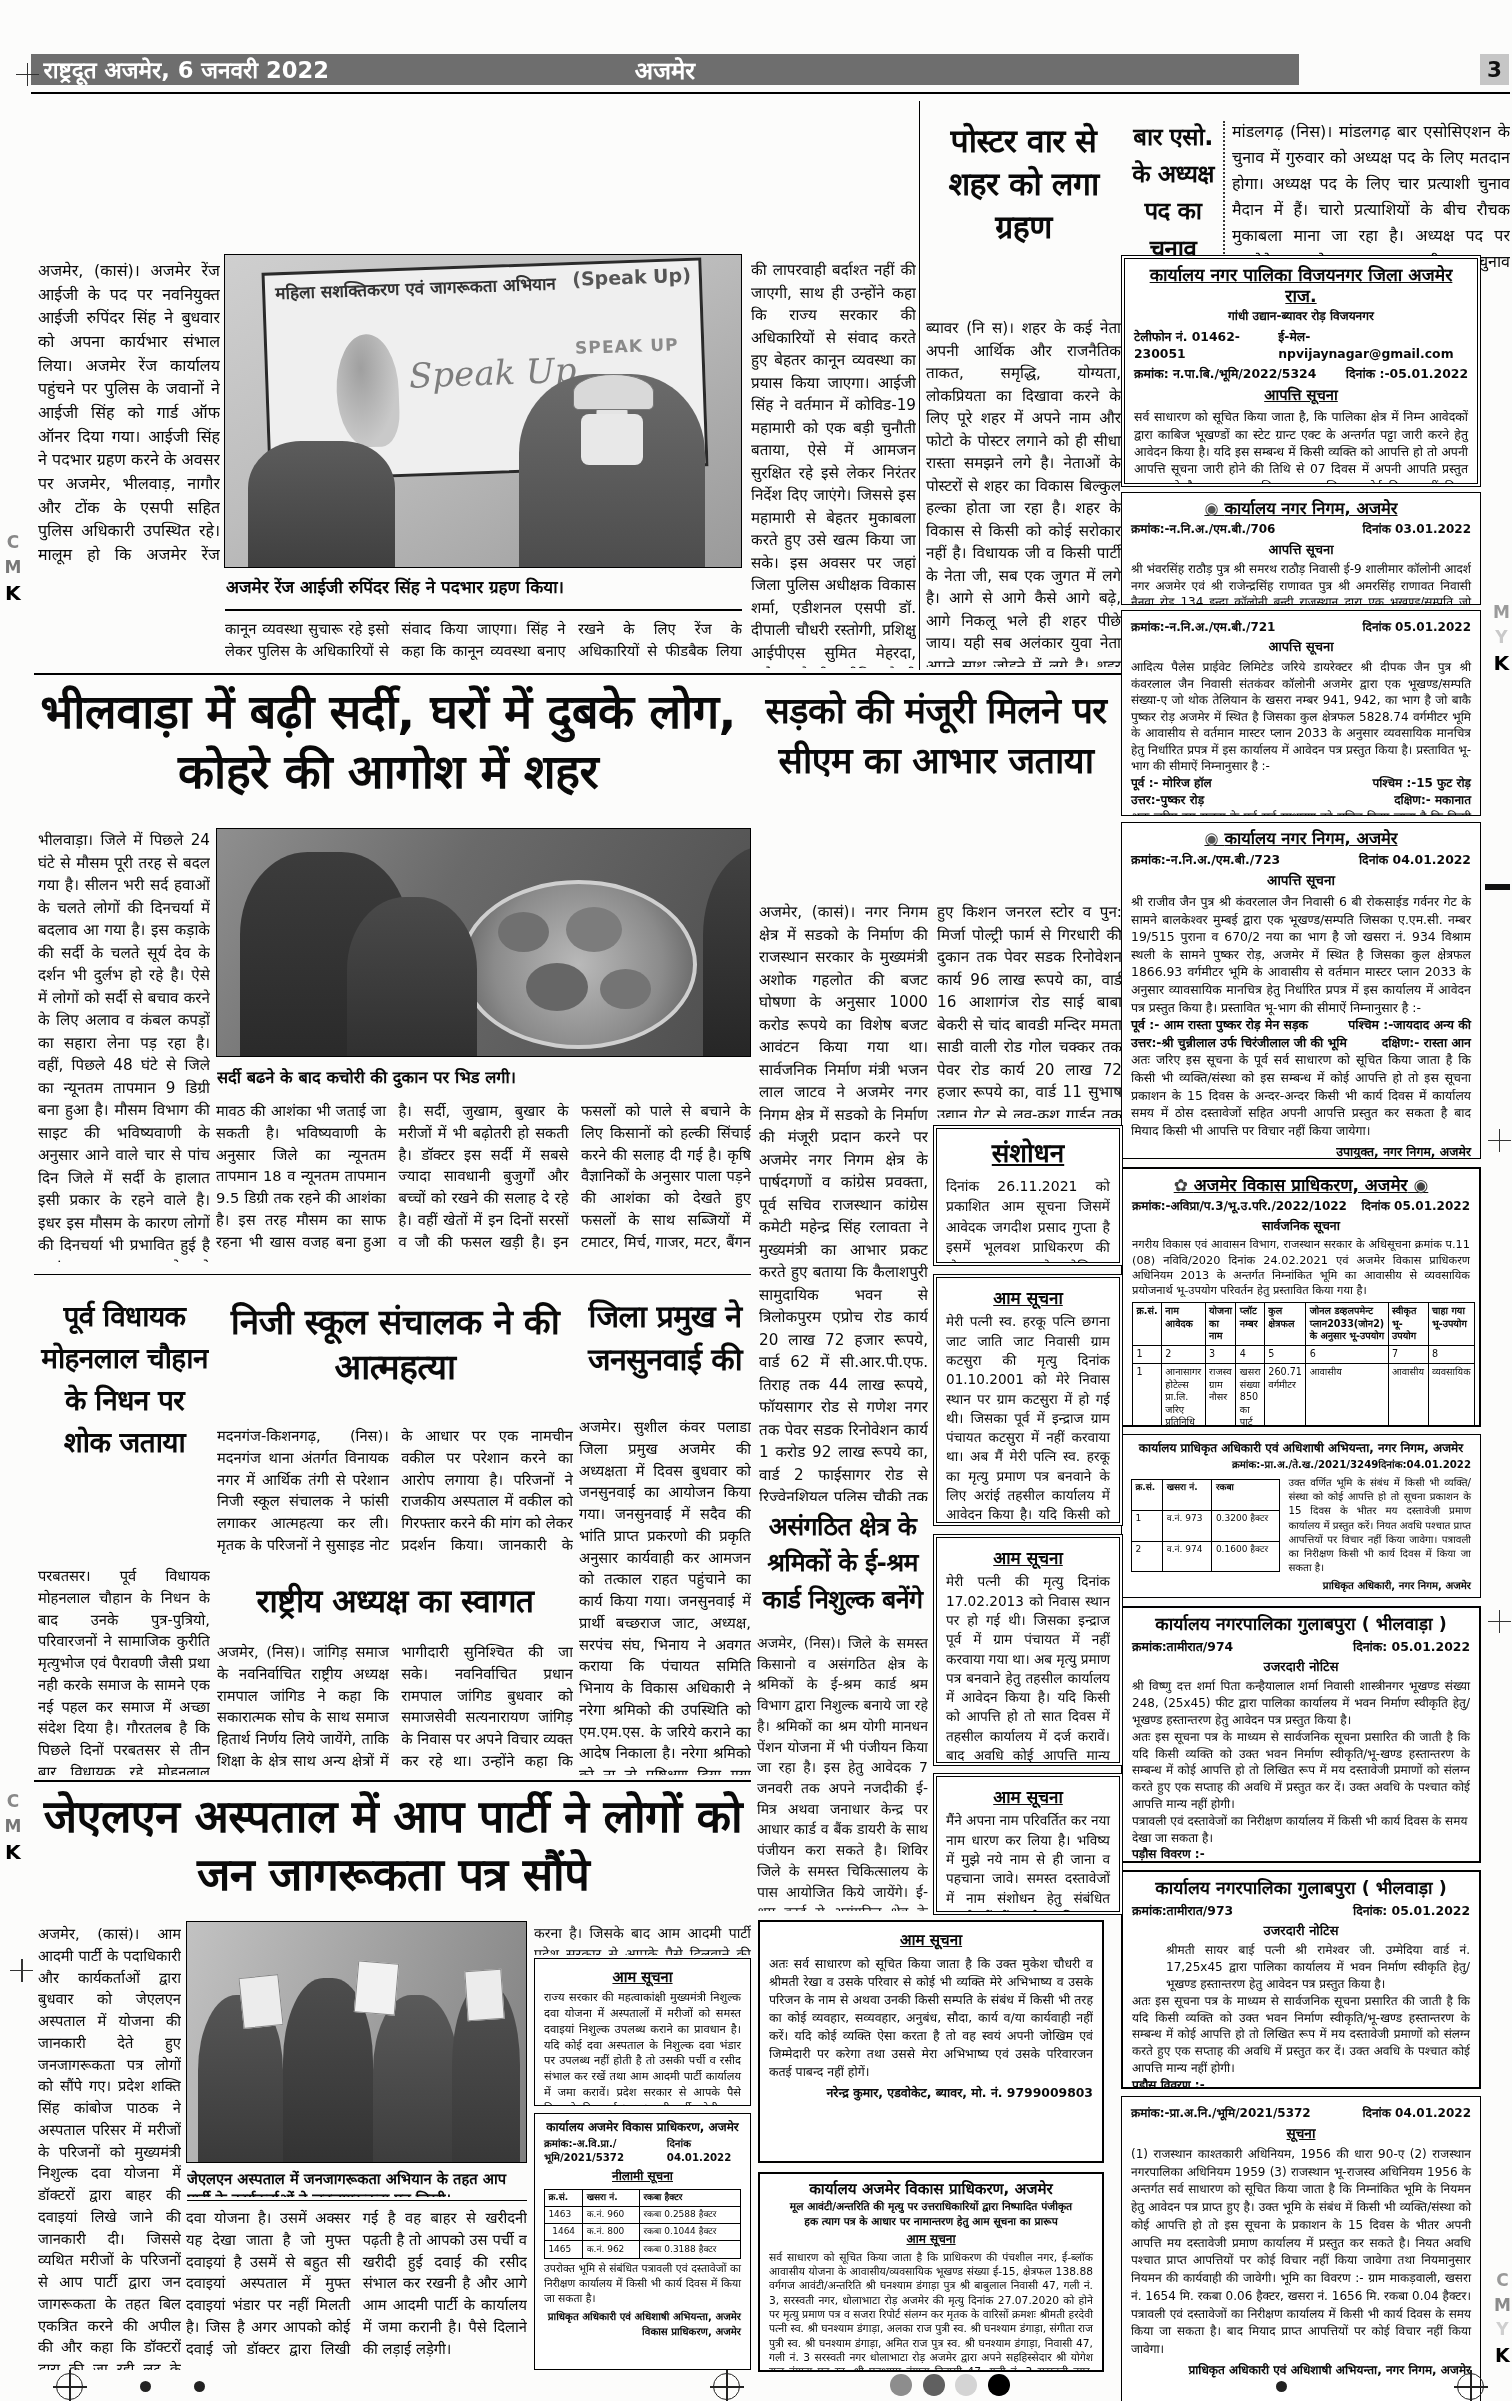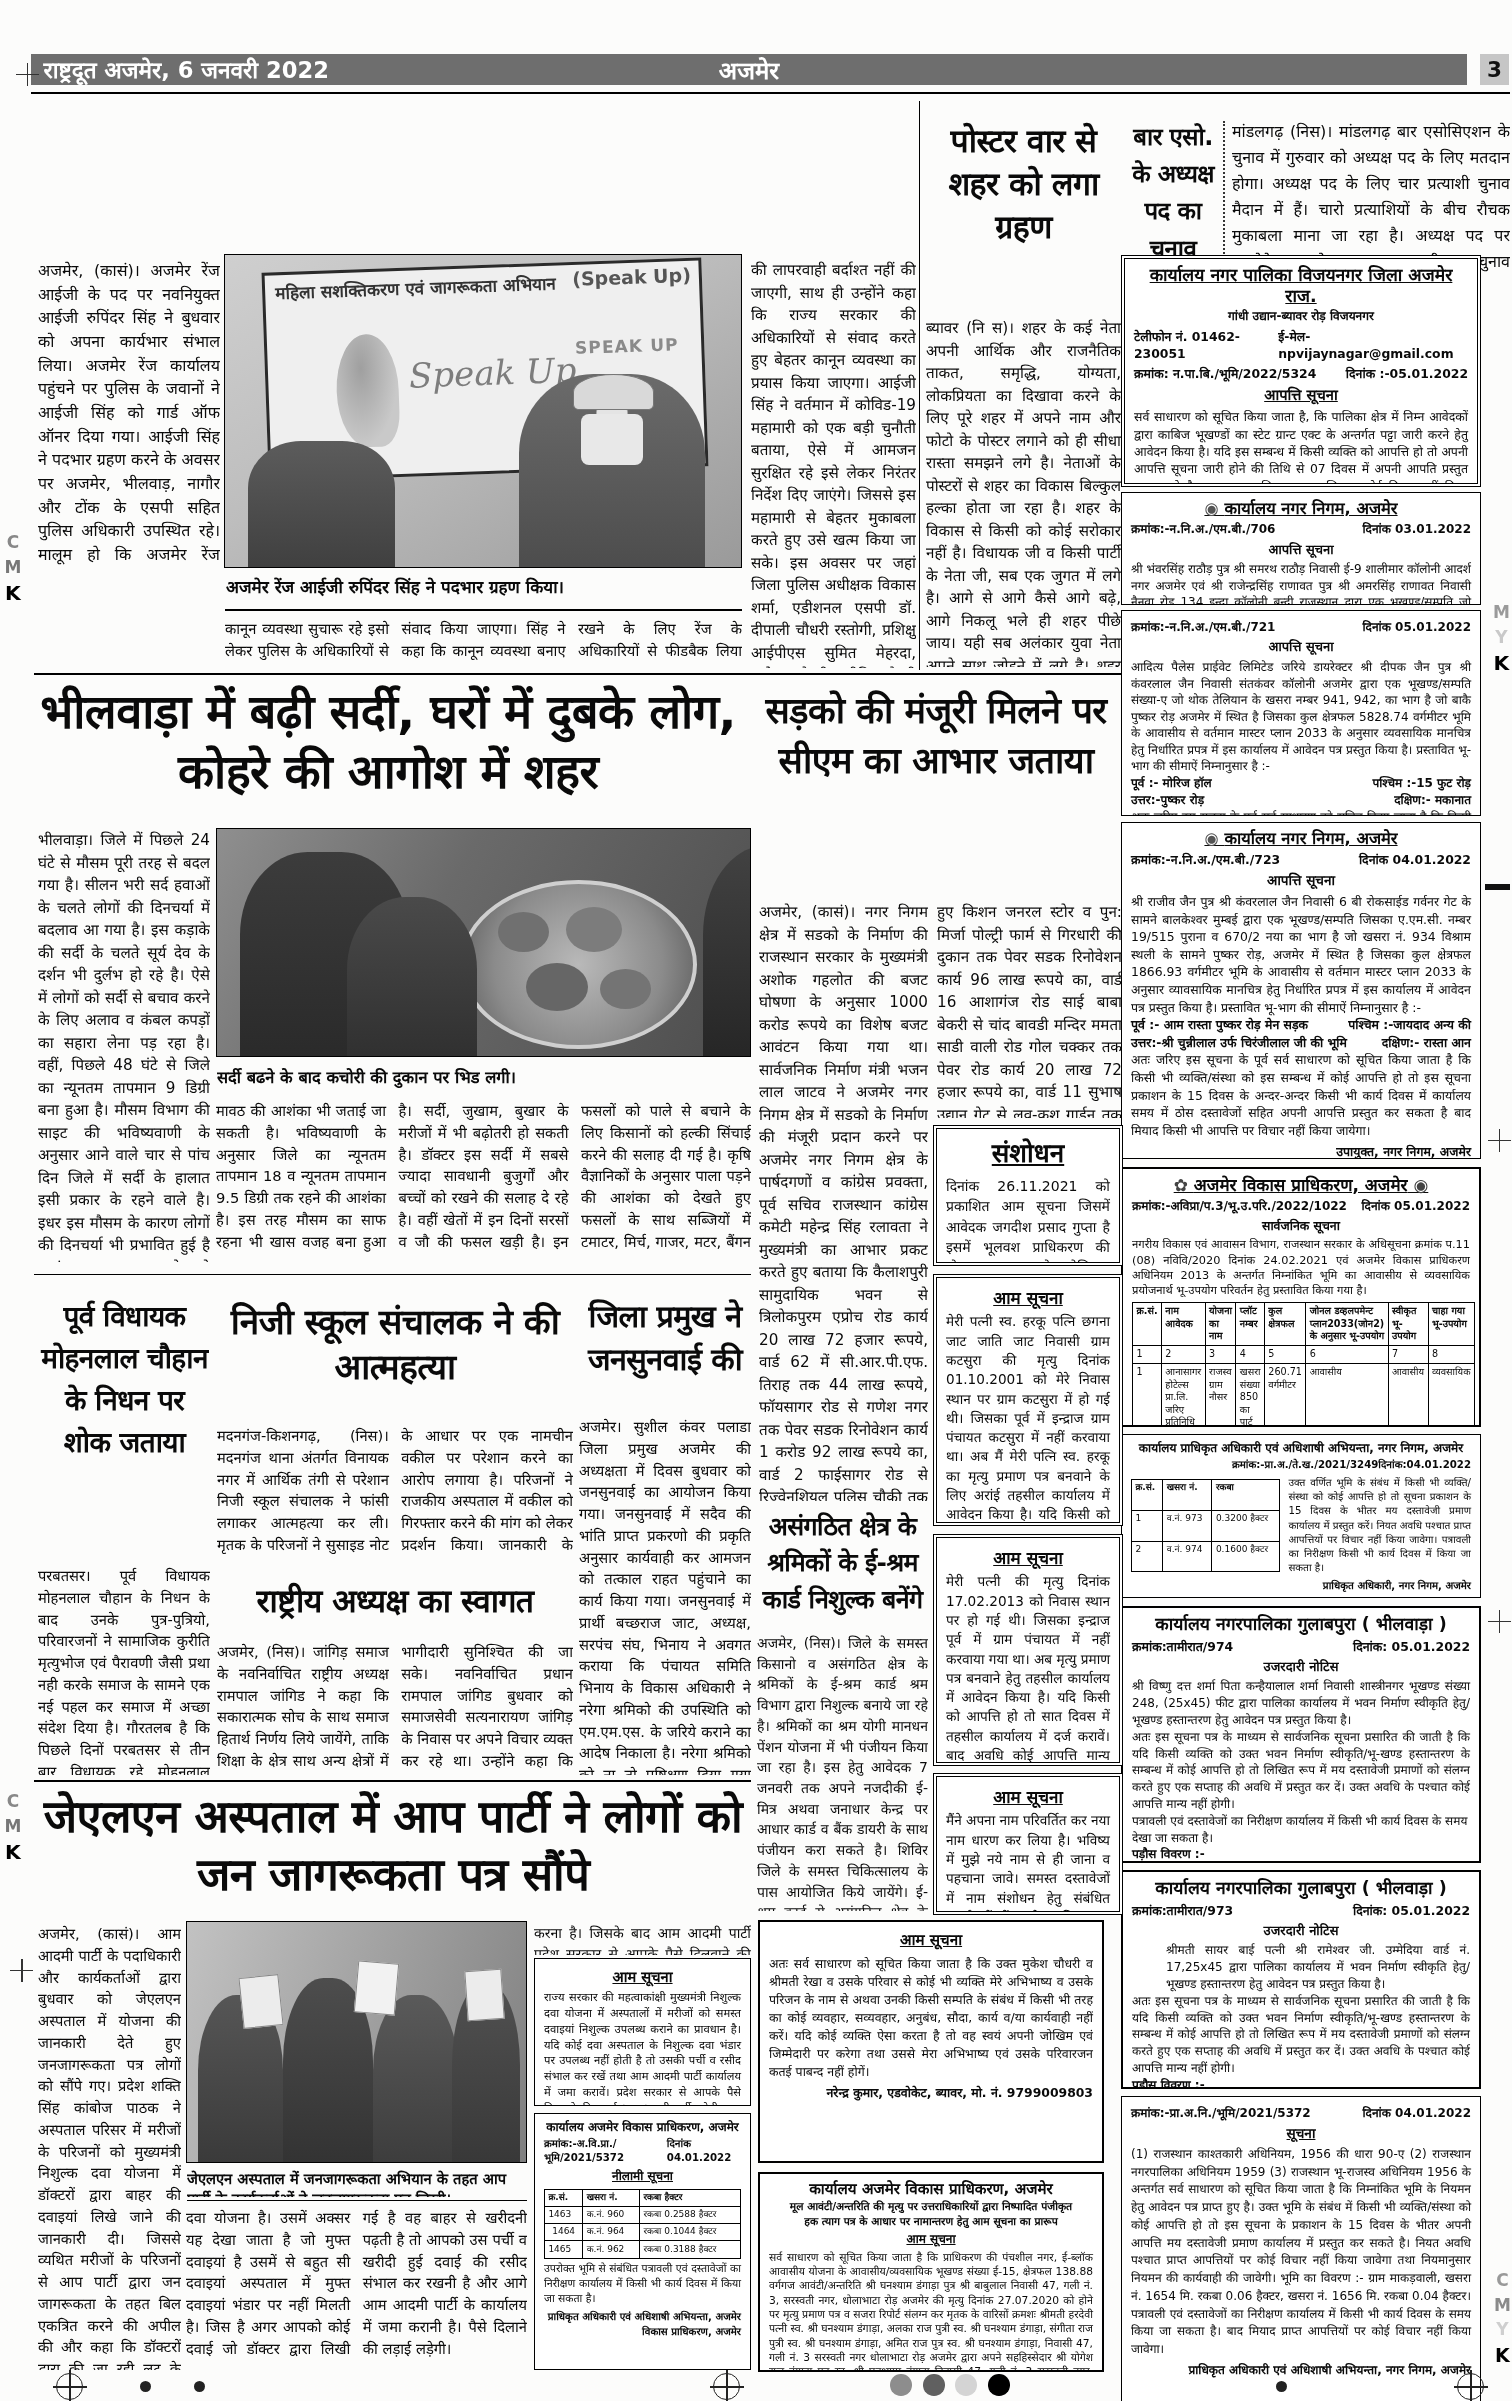--- a/index.html
+++ b/index.html
@@ -37,21 +37,21 @@
   .plus:before,.plus:after{content:"";position:absolute;background:#333;}
   .plus:before{left:10.7px;top:0;width:1.7px;height:22.6px;}
   .plus:after{top:10.7px;left:0;height:1.7px;width:22.6px;}
   .cmyk{position:absolute;font:bold 17px "DejaVu Sans",sans-serif;line-height:1.45;text-align:center;}
 </style>
 </head>
 <body>
 
 <div class="page">
 
-  <div class="abs mast" style="left:31px;top:54px;width:1436px;height:30.5px;padding:0 12.4px;">
+  <div class="abs mast" style="left:31px;top:54px;width:1268px;height:30.5px;padding:0 12.4px;">
     <span style="font-size:22.6px;font-weight:bold;">राष्ट्रदूत अजमेर, 6 जनवरी 2022</span>
     <span style="position:absolute;left:50%;transform:translateX(-50%);font-size:24px;font-weight:bold;">अजमेर</span>
   </div>
   <div class="abs" style="left:1480px;top:54px;width:29px;height:30.5px;background:#c6c6c6;display:flex;align-items:center;justify-content:center;font-size:21.5px;font-weight:bold;color:#111;">3</div>
   <div class="abs rule" style="left:31px;top:92px;width:1479px;height:1.7px;"></div>
 
 
   <div class="abs body-txt just" style="left:38px;top:259px;width:182px;height:309px;font-size:16px;">अजमेर, (कासं)। अजमेर रेंज आईजी के पद पर नवनियुक्त आईजी रुपिंदर सिंह ने बुधवार को अपना कार्यभार संभाल लिया। अजमेर रेंज कार्यालय पहुंचने पर पुलिस के जवानों ने आईजी सिंह को गार्ड ऑफ ऑनर दिया गया। आईजी सिंह ने पदभार ग्रहण करने के अवसर पर अजमेर, भीलवाड़, नागौर और टोंक के एसपी सहित पुलिस अधिकारी उपस्थित रहे। मालूम हो कि अजमेर रेंज आईजी के पद पर नियुक्त एक सेवानिक को पदोन्नति देते हुए एहदवी माना गया था। अजमेर रेंज शाखों के पद पर नवनियुक्त आईजी रुपिन्दर सिंह ने कार्यभार संभालने के बाद मीडिया से बातचीत करते हुए कहा कि उनकी पहली प्राथमिकता कोविड-19 महामारी के प्रति लोगों को जागरूक करना तथा कानून व्यवस्था सुचारू रखना रहेगी।</div>
 
   <div class="abs photo" style="left:224px;top:254px;width:518px;height:314px;background:linear-gradient(150deg,#cfcfcf 0%,#bdbdbd 45%,#9a9a9a 100%);">
@@ -363,21 +363,21 @@
             <th style="font-size:9px;">खसरा नं.</th>
             <th style="font-size:9px;">रकबा हैक्टर</th>
           </tr>
       <tr>
             <td style="font-size:9px;">1463</td>
             <td style="font-size:9px;">क.नं. 960</td>
             <td style="font-size:9px;">रकबा 0.2588 हैक्टर</td>
           </tr>
       <tr>
             <td style="font-size:9px;text-align:center;">1464</td>
-            <td style="font-size:9px;">क.नं. 964</td>
+            <td style="font-size:9px;">क.नं. 800</td>
             <td style="font-size:9px;">रकबा 0.1044 हैक्टर</td>
           </tr>
       <tr>
             <td style="font-size:9px;">1465</td>
             <td style="font-size:9px;">क.नं. 962</td>
             <td style="font-size:9px;">रकबा 0.3188 हैक्टर</td>
           </tr>
     </tbody>
       </table>
     <div class="just" style="line-height:1.4;">उपरोक्त भूमि से संबंधित पत्रावली एवं दस्तावेजों का निरीक्षण कार्यालय में किसी भी कार्य दिवस में किया जा सकता है।</div>

